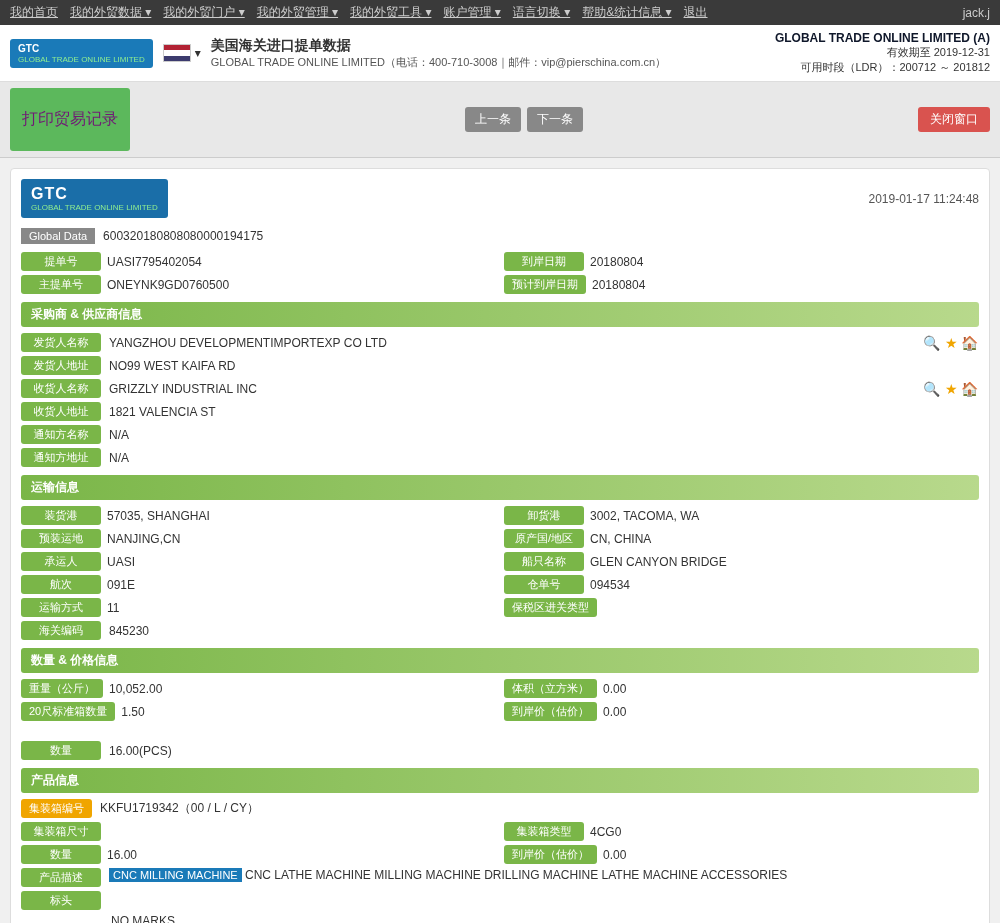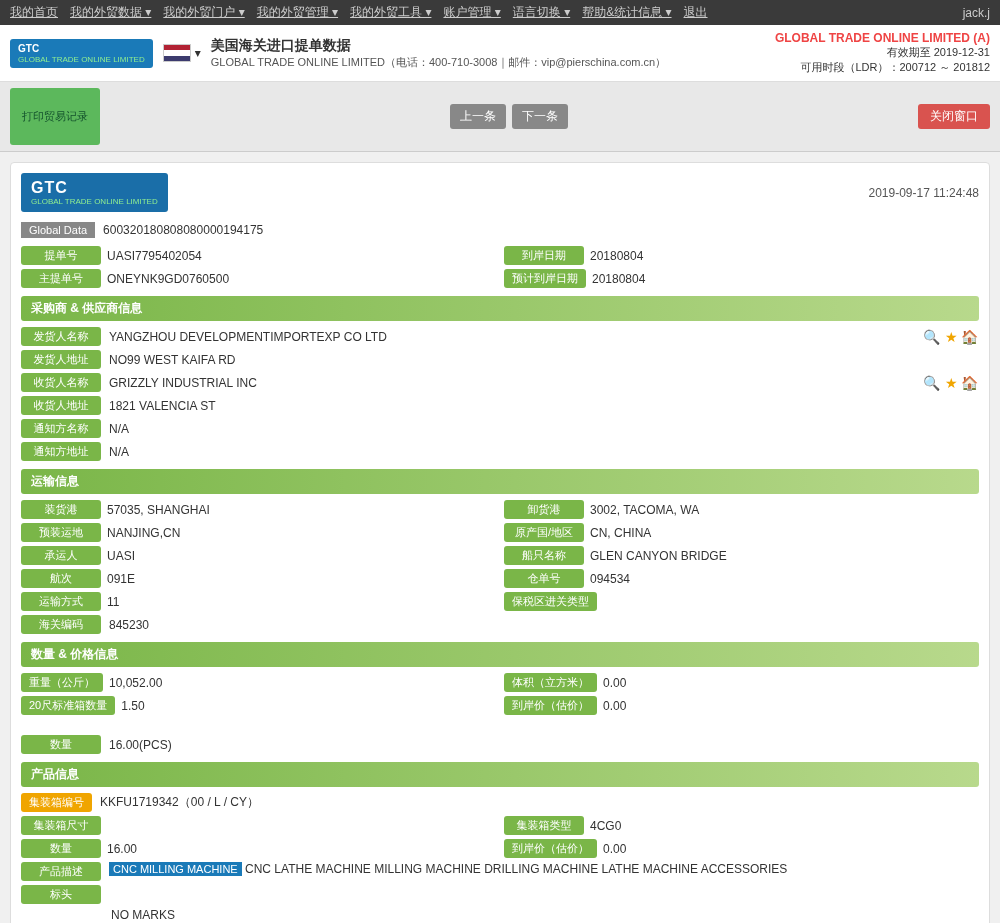--- a/index.html
+++ b/index.html
@@ -15,25 +15,25 @@
     .header { background: #fff; display: flex; align-items: center; justify-content: space-between; padding: 6px 10px; border-bottom: 1px solid #ddd; }
     .header-left { display: flex; align-items: center; gap: 10px; }
     .logo-box { background: #1a7ab8; padding: 4px 8px; border-radius: 3px; }
     .logo-text { color: #fff; font-weight: bold; font-size: 10px; line-height: 1.2; }
     .logo-sub { color: #90ee90; font-size: 8px; }
     .flag-box { display: flex; align-items: center; gap: 4px; }
     .flag { width: 28px; height: 18px; background: linear-gradient(to bottom, #b22234 33%, #fff 33%, #fff 66%, #3c3b6e 66%); border: 1px solid #ccc; }
     .page-title-header { font-size: 14px; font-weight: bold; color: #333; }
     .company-info { font-size: 11px; color: #555; }
     .header-right { text-align: right; font-size: 11px; }
-    .header-right .company-name { color: #ef4444; font-weight: bold; font-size: 12px; }
+    .header-right .company-name { color: #0f172a; font-weight: bold; font-size: 12px; }
 
     
     .toolbar { background: #e8e8e8; padding: 6px 10px; display: flex; align-items: center; justify-content: space-between; border-bottom: 1px solid #ccc; }
-    .btn-green { background: #5cb85c; color: #14532d; border: none; padding: 21px 12px; border-radius: 3px; cursor: pointer; font-size: 11px; }
+    .btn-green { background: #5cb85c; color: #701a75; border: none; padding: 21px 12px; border-radius: 3px; cursor: pointer; font-size: 16px; }
     .btn-gray { background: #888; color: #fff; border: none; padding: 4px 10px; border-radius: 3px; cursor: pointer; font-size: 12px; }
     .btn-red { background: #d9534f; color: #fff; border: none; padding: 4px 12px; border-radius: 3px; cursor: pointer; font-size: 12px; }
     .nav-btns { display: flex; gap: 6px; }
 
     
     .main-content { padding: 10px; background: #f0f0f0; }
     .record-card { background: #fff; border: 1px solid #ddd; border-radius: 4px; margin-bottom: 0; padding: 10px; }
 
     
     .record-header { display: flex; justify-content: space-between; align-items: center; margin-bottom: 10px; }
@@ -128,21 +128,21 @@
 <div class="main-content">
   <div class="record-card">
 
     <div class="record-header">
       <div class="record-logo">
         <div style="background:#1a6ea8;padding:6px 10px;border-radius:3px;display:inline-block;">
           <div style="color:#fff;font-weight:bold;font-size:16px;letter-spacing:1px;">GTC</div>
           <div style="color:#90ee90;font-size:8px;white-space:nowrap;">GLOBAL TRADE ONLINE LIMITED</div>
         </div>
       </div>
-      <div class="record-datetime">2019-09-17  11:24:48</div>
+      <div class="record-datetime">2019-01-17  11:24:48</div>
     </div>
 
     <div class="global-data-row">
       <span class="badge-global">Global Data</span>
       <span class="global-data-value">600320180808080000194175</span>
     </div>
 
     <div class="col2" style="margin-bottom:6px;">
       <div class="col2-item">
         <span class="field-label">提单号</span>

